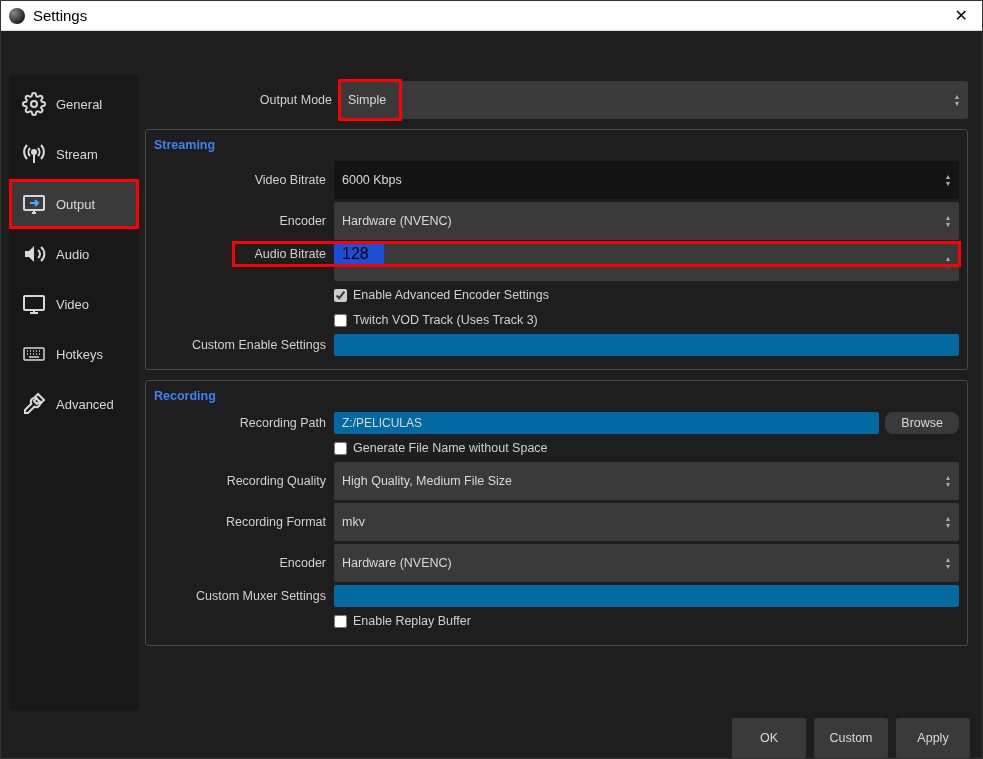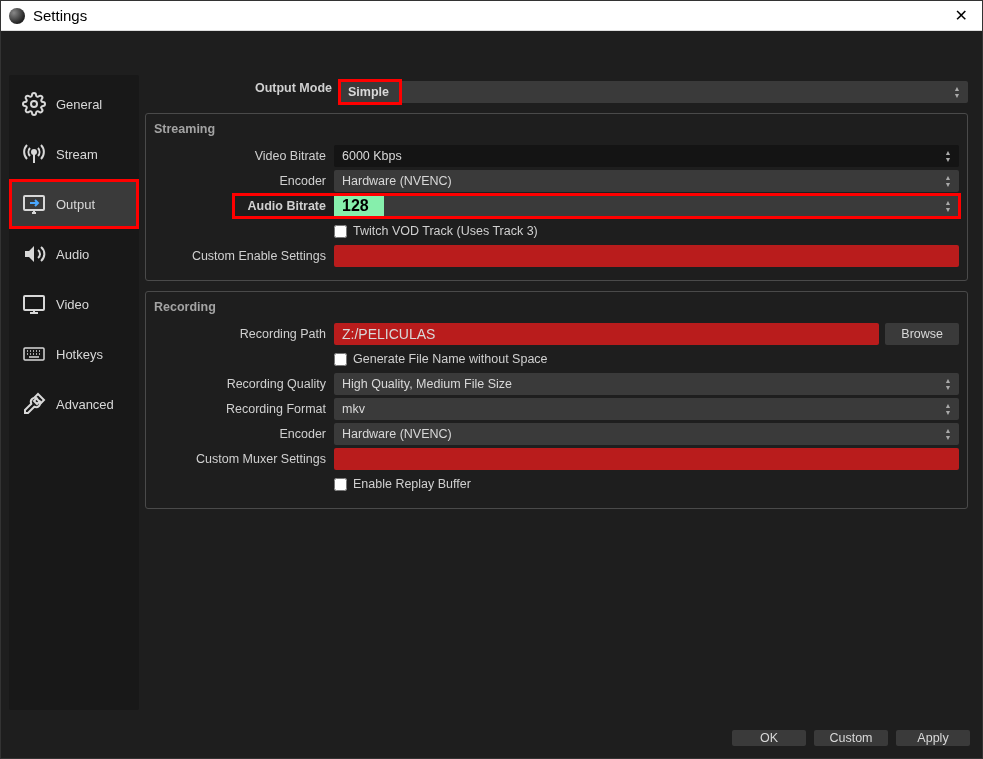--- a/index.html
+++ b/index.html
@@ -10,37 +10,37 @@
 .titlebar .title { font-size: 15px; color: #000; flex: 1; }
 .titlebar .close { font-size: 16px; color: #000; cursor: pointer; padding: 0 6px; }
 .chrome { flex: 1; background: #1e1e1e; display: flex; flex-direction: column; }
 .body-area { flex: 1; display: flex; overflow: hidden; padding: 8px; gap: 6px; margin-top: 36px; }
 .sidebar { width: 130px; background: #181818; border-radius: 2px; padding: 4px 0; display: flex; flex-direction: column; }
 .side-item { display: flex; align-items: center; gap: 10px; padding: 10px 10px; color: #d8d8d8; font-size: 13px; cursor: pointer; border: 3px solid transparent; }
 .side-item.active { background: #3a3a3a; }
 .side-icon { width: 24px; height: 24px; color: #d8d8d8; display: flex; align-items: center; justify-content: center; flex-shrink: 0; }
 .highlight-box-sidebar { border: 3px solid #ff0000 !important; }
 .content { flex: 1; display: flex; flex-direction: column; overflow-y: auto; padding-right: 6px; }
-.toprow { display: flex; align-items: flex-start; padding: 6px 0 10px 0; font-weight: bold; }
+.toprow { display: flex; align-items: center; padding: 6px 0 10px 0; }
 .label { color: #d0d0d0; font-size: 12.5px; text-align: right; padding-right: 8px; }
 .toprow .label { width: 195px; }
-.dropdown { flex: 1; background: #3a3a3a; color: #d8d8d8; font-size: 12.5px; height: 22px; display: flex; align-items: center; padding: 0 8px; position: relative; border-radius: 2px; }
+.dropdown { flex: 1; background: #3a3a3a; color: #d8d8d8; font-size: 12.5px; height: 38px; display: flex; align-items: center; padding: 0 8px; position: relative; border-radius: 2px; }
 .spinner-arrows { position: absolute; right: 4px; top: 0; bottom: 0; width: 14px; display: flex; flex-direction: column; justify-content: center; color: #aaa; font-size: 7px; line-height: 7px; text-align: center; }
 .fieldset { border: 1px solid #4a4a4a; border-radius: 3px; margin-bottom: 10px; padding: 6px 8px 10px 8px; }
-.fieldset .legend { color: #a3a3a3; font-size: 12.5px; font-weight: bold; padding: 2px 0 6px 0; }
+.fieldset .legend { color: #3b82f6; font-size: 12.5px; font-weight: bold; padding: 2px 0 6px 0; }
 .row { display: flex; align-items: center; margin: 3px 0; min-height: 22px; }
 .row .label { width: 180px; flex-shrink: 0; }
-.input-text { flex: 1; background: #b91c1c; color: #d8d8d8; font-size: 14px; height: 22px; border: none; padding: 0 8px; border-radius: 2px; }
+.input-text { flex: 1; background: #0369a1; color: #d8d8d8; font-size: 12px; height: 22px; border: none; padding: 0 8px; border-radius: 2px; }
 .checkbox-row { display: flex; align-items: center; gap: 6px; color: #d0d0d0; font-size: 12.5px; }
 .checkbox-row input[type="checkbox"] { width: 13px; height: 13px; accent-color: #ccc; }
-.btn-small { background: #3a3a3a; color: #d8d8d8; font-size: 12.5px; border: none; height: 22px; padding: 0 16px; margin-left: 6px; border-radius: 2px; cursor: pointer; }
+.btn-small { background: #3a3a3a; color: #d8d8d8; font-size: 12.5px; border: none; height: 22px; padding: 0 16px; margin-left: 6px; border-radius: 8px; cursor: pointer; }
 .highlight-red { outline: 3px solid #ff0000; outline-offset: -1px; position: relative; z-index: 5; }
 .hl-cell { display:flex; align-items:center; }
 .footer { height: 40px; display: flex; align-items: center; justify-content: flex-end; gap: 8px; padding: 0 12px; }
-.footer button { background: #3a3a3a; color: #d8d8d8; border: none; font-size: 12.5px; height: 16px; width: 74px; border-radius: 2px; cursor: pointer; }
+.footer button { background: #3a3a3a; color: #d8d8d8; border: none; font-size: 12.5px; height: 40px; width: 74px; border-radius: 2px; cursor: pointer; }
 svg { width: 24px; height: 24px; }
 .offset-col { width: 180px; flex-shrink:0; }
 </style>
 </head>
 <body>
 
 <div class="window">
   <div class="titlebar">
     <div class="logo"></div>
     <div class="title">Settings</div>
@@ -140,34 +140,41 @@
 
           <div class="row">
             <div class="label">Encoder</div>
             <div class="dropdown">
               <span>Hardware (NVENC)</span>
               <div class="spinner-arrows">▲<br>▼</div>
             </div>
           </div>
 
           <div class="row highlight-red" style="margin-left:80px; margin-right:auto;">
-            <div class="label" style="width:100px;font-weight:bold;">Audio Bitrate</div>
-            <div class="hl-cell" style="height:22px; padding:0 8px; width:50px; background:#86efac;font-weight:bold;">
+            <div class="label" style="width:100px;">Audio Bitrate</div>
+            <div class="hl-cell" style="height:22px; padding:0 8px; width:50px; background:#1d4ed8;">
               <span>128</span>
             </div>
           </div>
 
           <div class="row" style="margin-top:-25px;">
             <div class="offset-col"></div>
             <div class="dropdown" style="z-index:1;">
               <span style="visibility:hidden;">128</span>
               <div class="spinner-arrows">▲<br>▼</div>
             </div>
           </div>
 
+          <div class="row">
+            <div class="offset-col"></div>
+            <label class="checkbox-row">
+              <input type="checkbox" checked="" style="">
+              <span>Enable Advanced Encoder Settings</span>
+            </label>
+          </div>
 
           <div class="row">
             <div class="offset-col"></div>
             <label class="checkbox-row">
               <input type="checkbox" style="">
               <span>Twitch VOD Track (Uses Track 3)</span>
             </label>
           </div>
 
 

